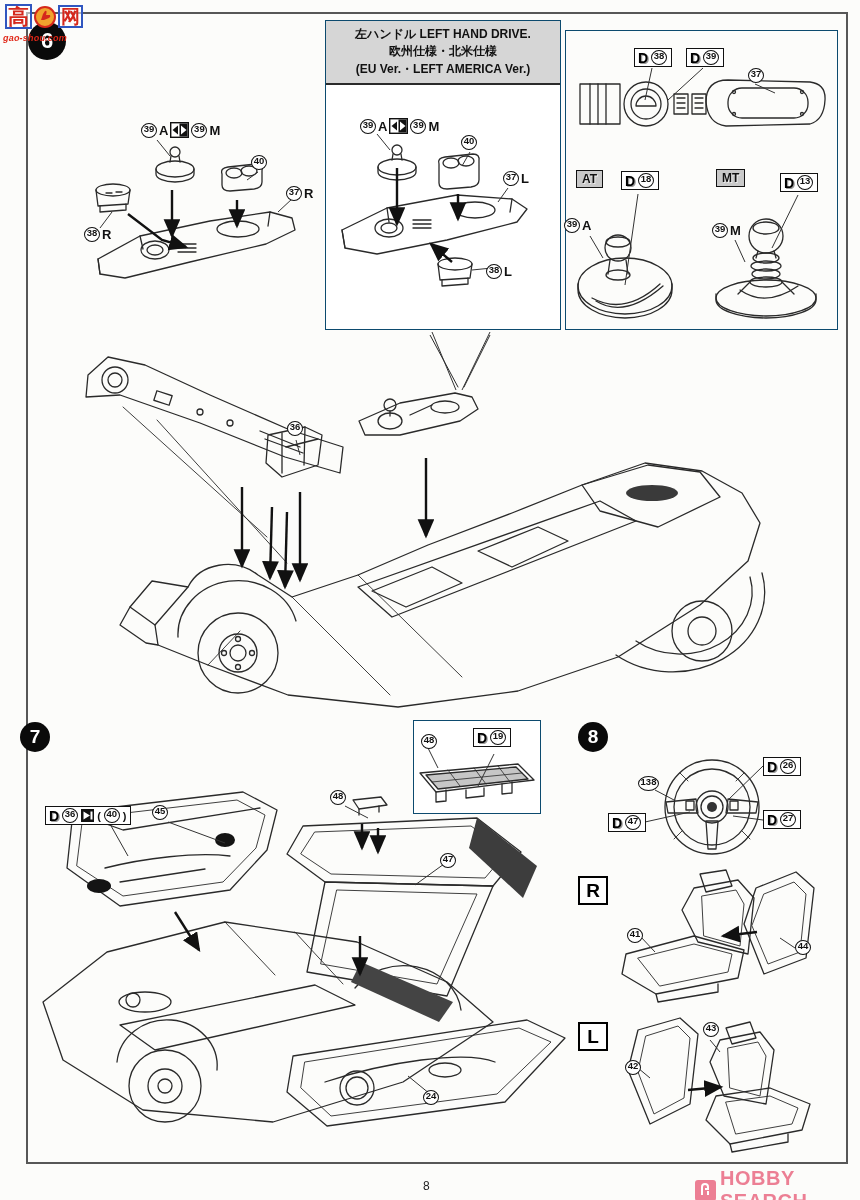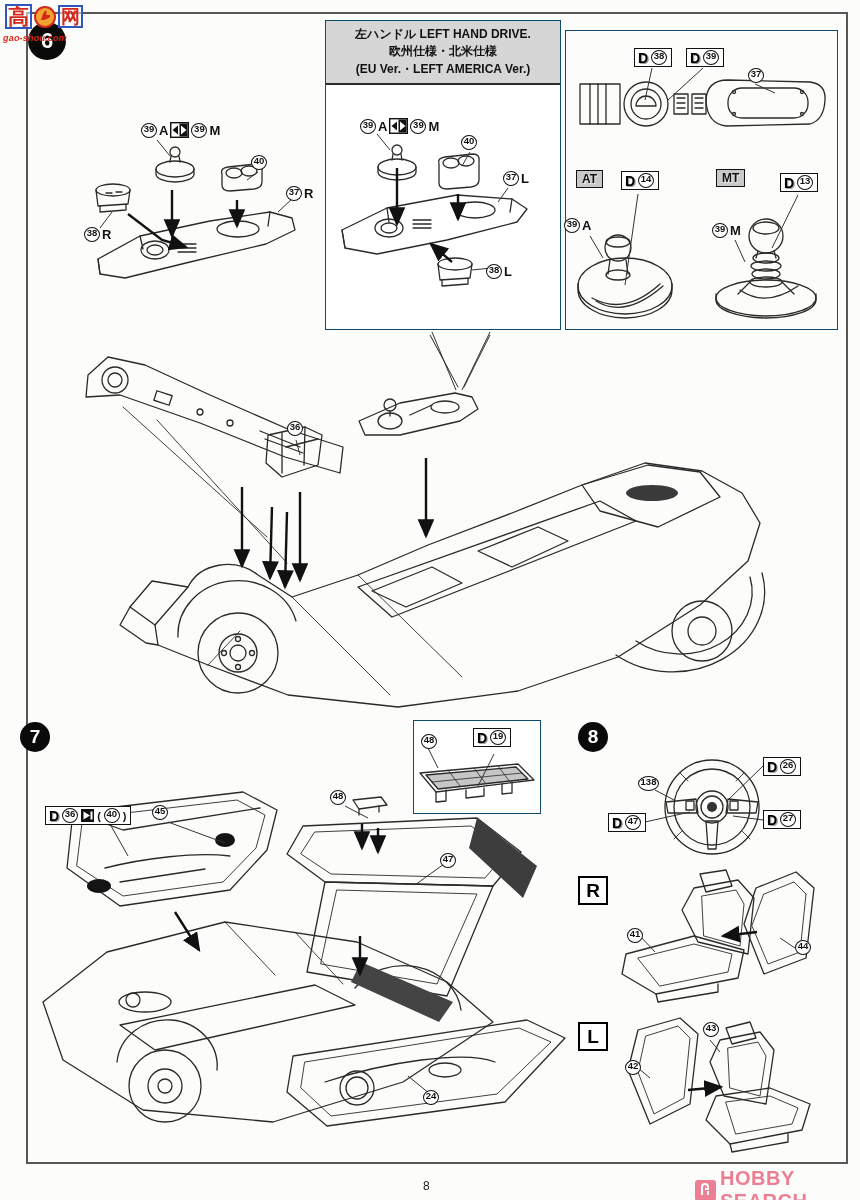--- a/index.html
+++ b/index.html
@@ -222,21 +222,21 @@
       </span>
     </div>
 
   <div class="lbl" style="left:576px;top:170px">
       <span class="tag">AT</span>
     </div>
   <div class="lbl" style="left:621px;top:171px">
       <span class="dbox">
         <span class="dl">D</span>
         <span class="cn">
-          <span>14</span>
+          <span>18</span>
         </span>
       </span>
     </div>
   <div class="lbl" style="left:716px;top:169px">
       <span class="tag">MT</span>
     </div>
   <div class="lbl" style="left:780px;top:173px">
       <span class="dbox">
         <span class="dl">D</span>
         <span class="cn">

